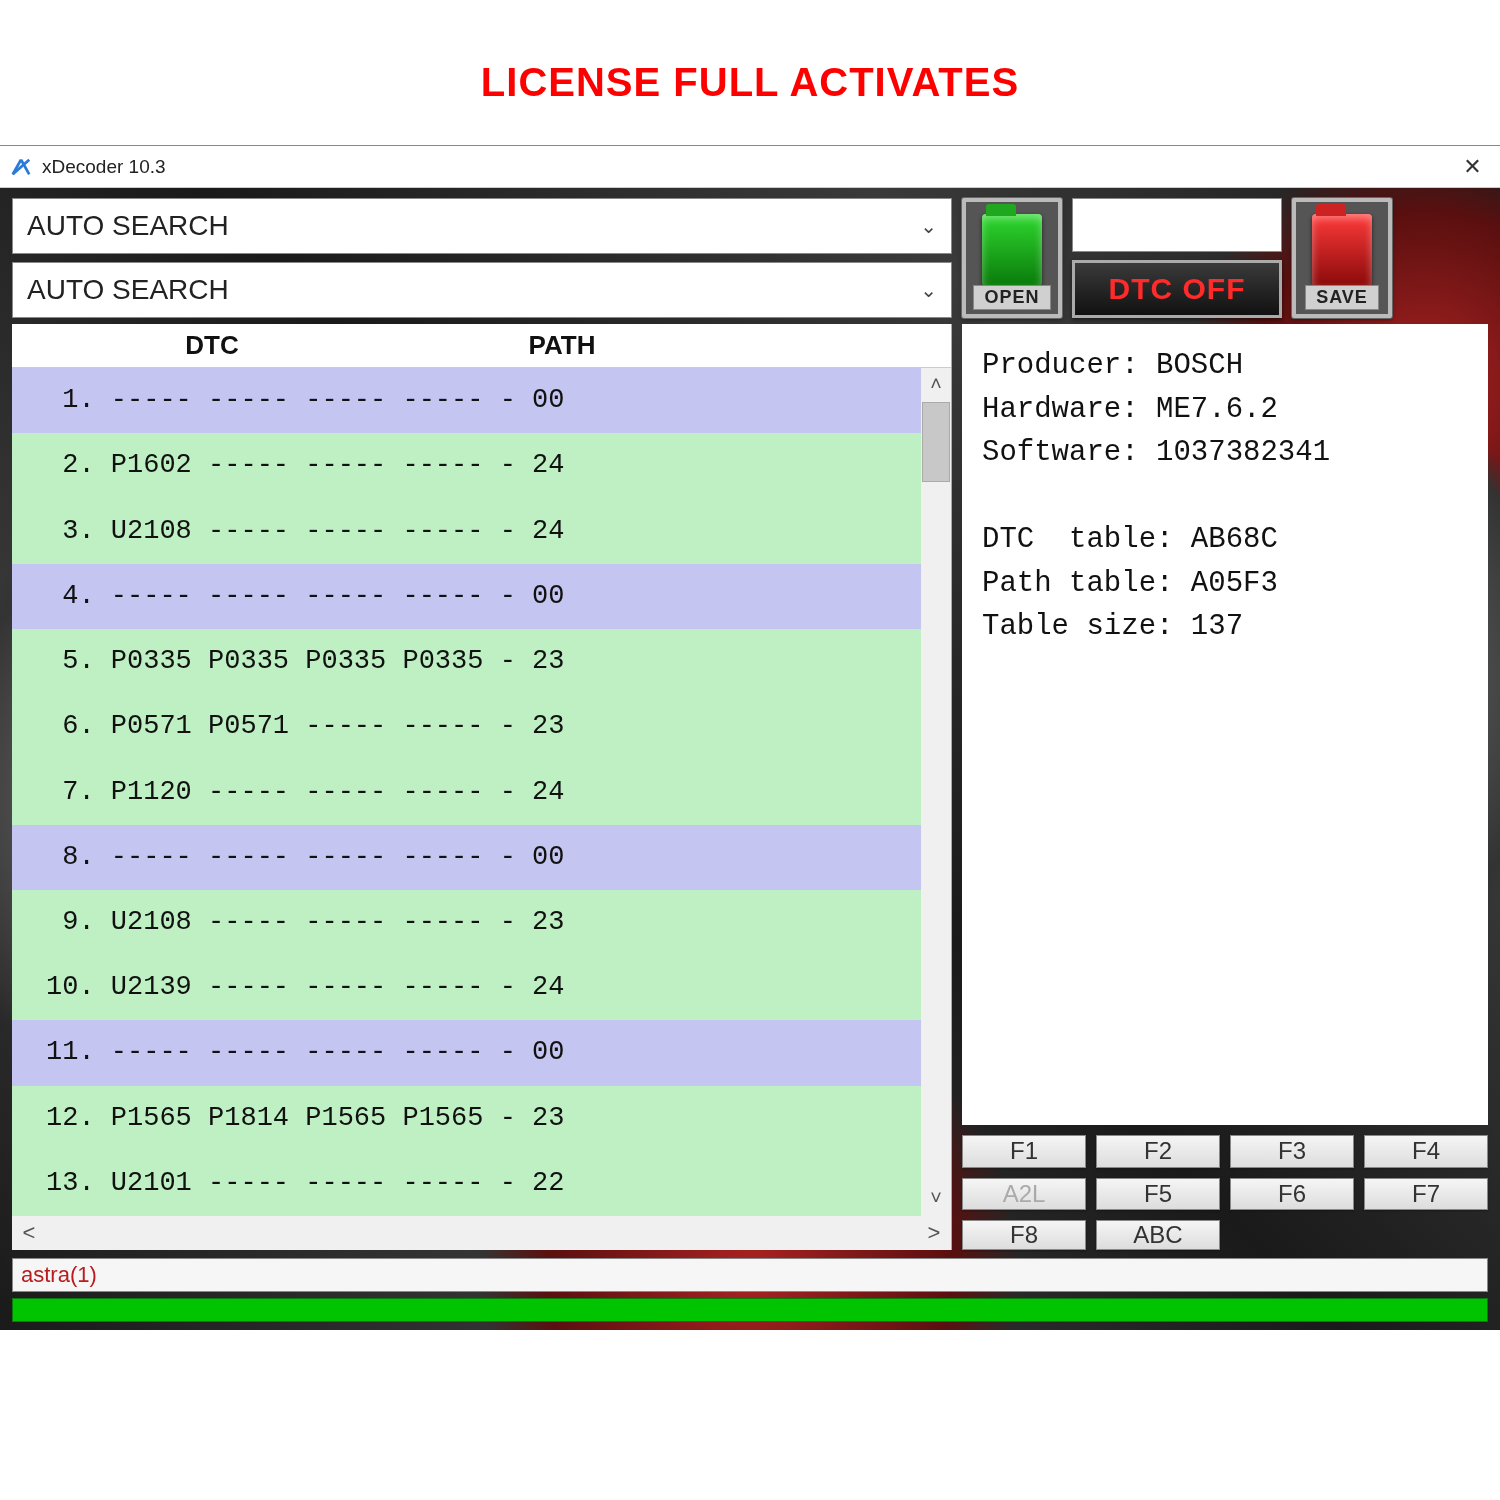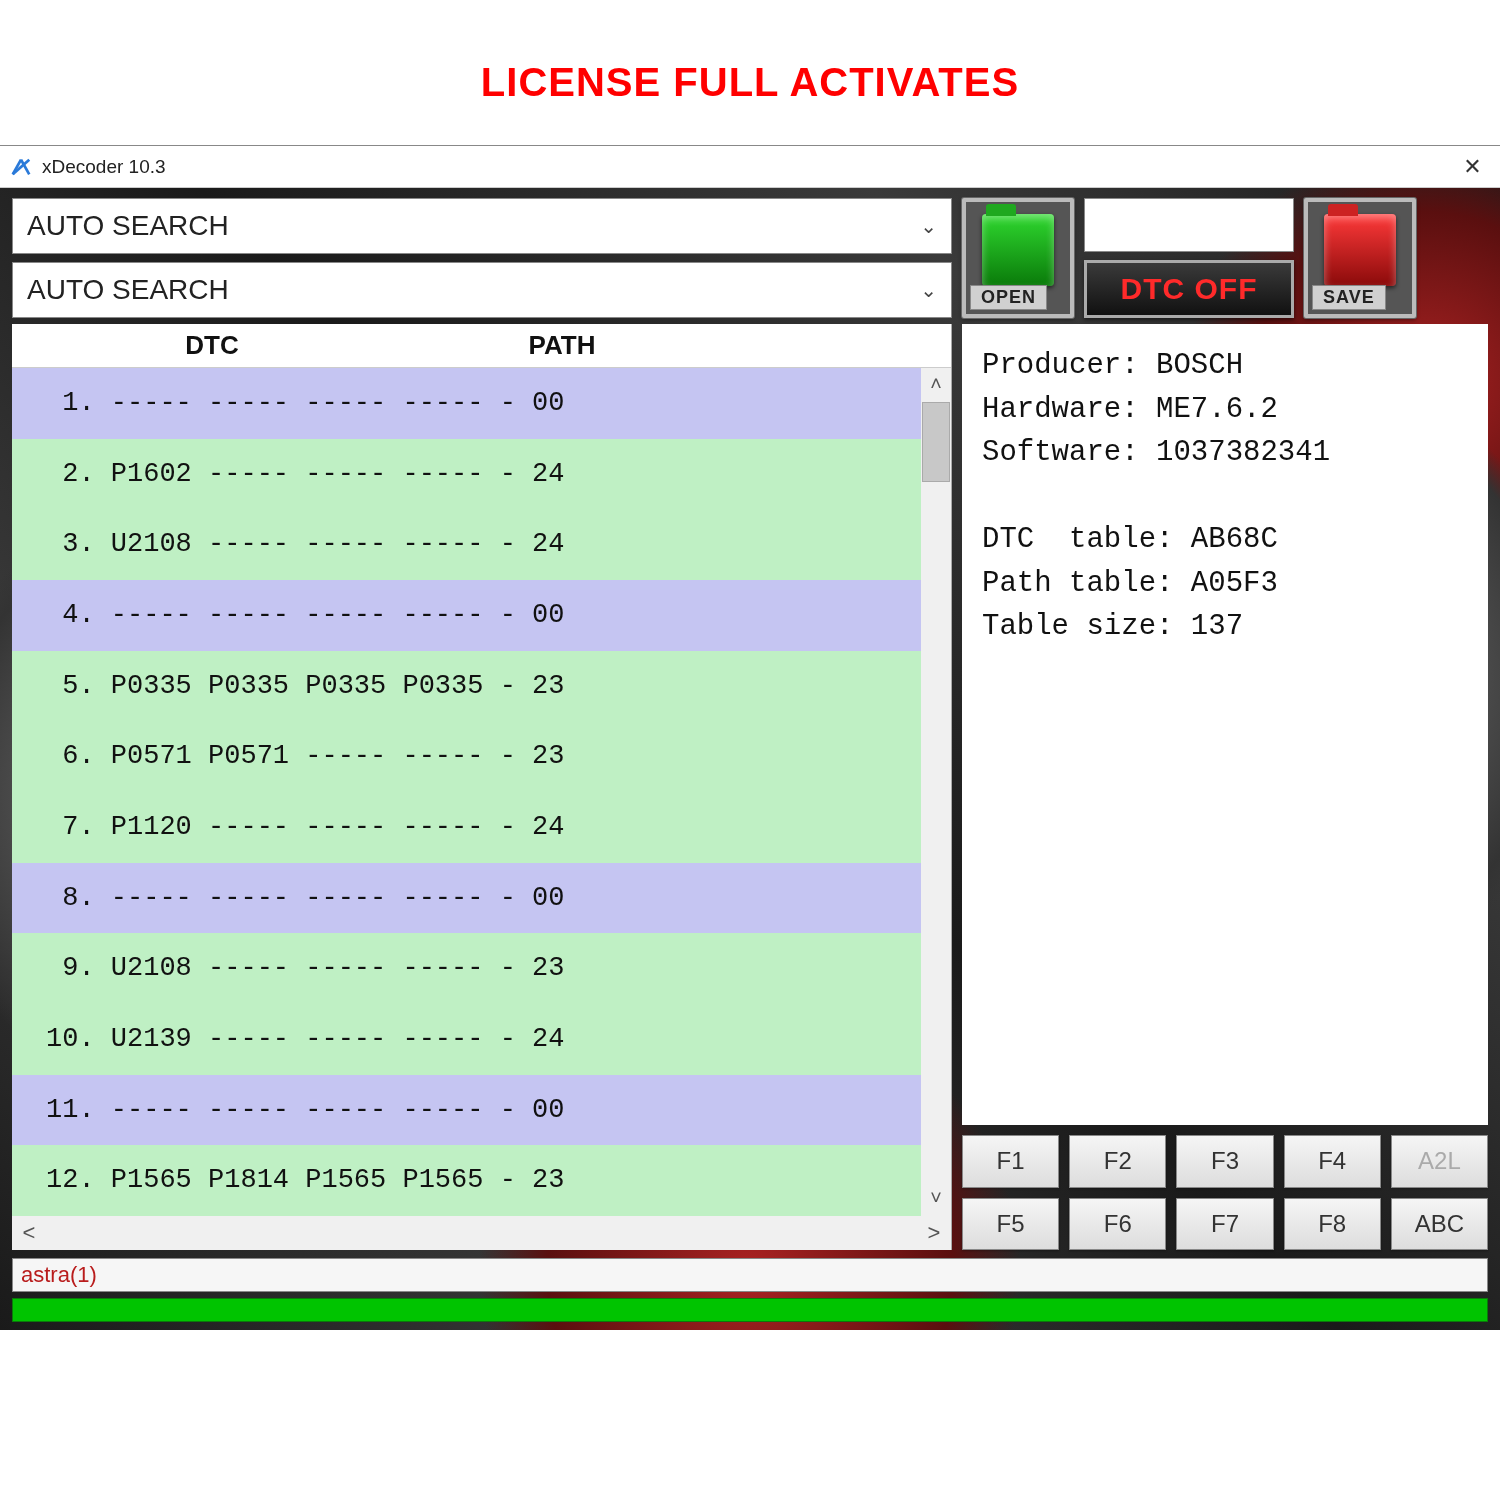--- a/index.html
+++ b/index.html
@@ -99,25 +99,25 @@
     position: relative;
   }
   .dropdown .chev {
     margin-left: auto;
     color: #444;
     font-size: 20px;
   }
   .tool-btn {
     border: 4px solid #bbb;
     border-radius: 2px;
-    width: 112px;
+    width: 100px;
     height: 120px;
     display: flex;
     flex-direction: column;
-    align-items: flex-start;
+    align-items: center;
     justify-content: flex-end;
     padding: 4px;
     cursor: pointer;
     background: #555;
     position: relative;
     box-shadow: 0 0 0 1px #666, 0 2px 4px rgba(0,0,0,0.4);
   }
   .tool-btn .folder {
     position: absolute;
     top: 12px;
@@ -259,21 +259,21 @@
     background: #fff;
     padding: 20px 20px;
     font-family: "Consolas","Courier New", monospace;
     font-size: 29px;
     line-height: 1.5;
     white-space: pre;
     color: #111;
   }
   .fkeys {
     display: grid;
-    grid-template-columns: repeat(5, 1fr);
+    grid-template-columns: repeat(4, 1fr);
     grid-template-rows: 1fr 1fr;
     gap: 10px;
     height: 115px;
   }
   .fkey {
     background: linear-gradient(180deg,#f5f5f5,#ddd);
     border: 1px solid #888;
     display: flex;
     align-items: center;
     justify-content: center;
@@ -371,20 +371,21 @@
                 <div class="row green"> 3. U2108 ----- ----- ----- - 24</div>
                 <div class="row purple"> 4. ----- ----- ----- ----- - 00</div>
                 <div class="row green"> 5. P0335 P0335 P0335 P0335 - 23</div>
                 <div class="row green"> 6. P0571 P0571 ----- ----- - 23</div>
                 <div class="row green"> 7. P1120 ----- ----- ----- - 24</div>
                 <div class="row purple"> 8. ----- ----- ----- ----- - 00</div>
                 <div class="row green"> 9. U2108 ----- ----- ----- - 23</div>
                 <div class="row green">10. U2139 ----- ----- ----- - 24</div>
                 <div class="row purple">11. ----- ----- ----- ----- - 00</div>
                 <div class="row green">12. P1565 P1814 P1565 P1565 - 23</div>
+                <div class="row green">13. U2101 ----- ----- ----- - 22</div>
               </div>
             <div class="vscroll">
               <div class="arrow">˄</div>
               <div class="track">
                   <div class="thumb"></div>
                 </div>
               <div class="arrow">˅</div>
             </div>
           </div>
           <div class="hscroll">

